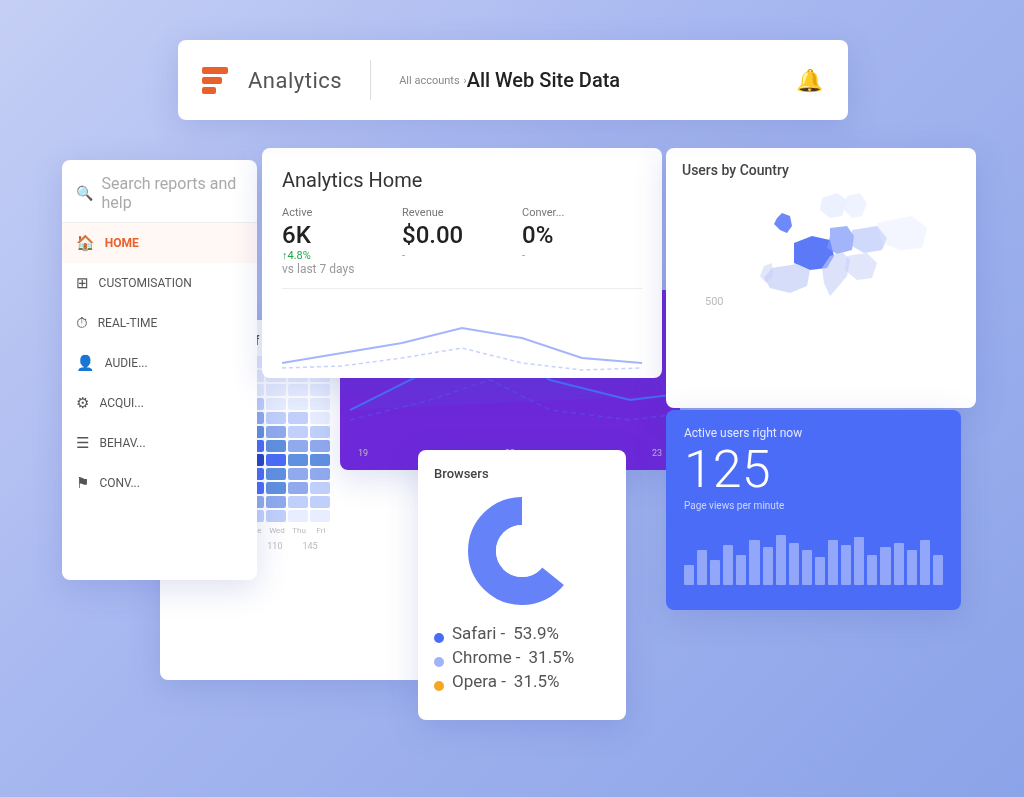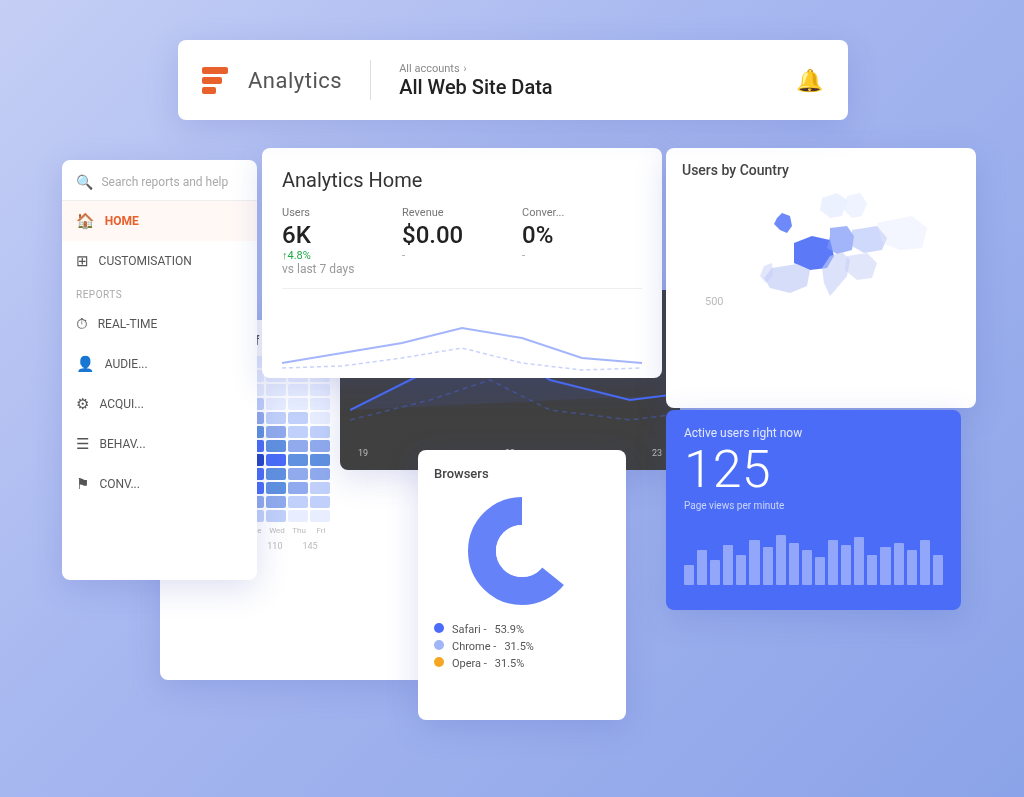--- a/index.html
+++ b/index.html
@@ -53,21 +53,21 @@
       letter-spacing: 0.5px;
     }
     .header-divider {
       width: 1px;
       height: 40px;
       background: #ddd;
       margin: 0 12px;
     }
     .header-meta {
       display: flex;
-      flex-direction: column;
+      flex-direction: row;
     }
     .header-all-accounts {
       font-size: 11px;
       color: #888;
       display: flex;
       align-items: center;
       gap: 4px;
     }
     .chevron-right { color: #888; font-size: 10px; }
     .header-site-title {
@@ -92,21 +92,21 @@
       overflow: hidden;
     }
     .sidebar-search {
       display: flex;
       align-items: center;
       gap: 8px;
       padding: 14px 14px 10px;
       border-bottom: 1px solid #eee;
     }
     .search-icon-svg { color: #aaa; font-size: 14px; }
-    .sidebar-search-text { font-size: 12px; color: #aaa; text-align: center; }
+    .sidebar-search-text { font-size: 16px; color: #aaa; }
     .sidebar-nav { list-style: none; }
     .sidebar-nav li {
       display: flex;
       align-items: center;
       gap: 10px;
       padding: 11px 14px;
       font-size: 12px;
       color: #555;
       cursor: pointer;
     }
@@ -259,23 +259,23 @@
       margin-bottom: 10px;
     }
     .donut-container {
       display: flex;
       justify-content: center;
       margin-bottom: 12px;
     }
     .browser-legend { list-style: none; }
     .browser-legend li {
       display: flex;
-      align-items: flex-start;
+      align-items: flex-end;
       gap: 8px;
-      font-size: 11px;
+      font-size: 17px;
       color: #555;
       margin-bottom: 4px;
     }
     .legend-dot {
       width: 10px;
       height: 10px;
       border-radius: 50%;
       flex-shrink: 0;
     }
 
@@ -331,21 +331,21 @@
     }
 
     
     .line-chart-card {
       top: 290px;
       left: 340px;
       width: 340px;
       height: 180px;
       z-index: 8;
       padding: 10px;
-      background: #404040;
+      background: #6d28d9;
     }
     .line-chart-x-labels {
       display: flex;
       justify-content: space-between;
       margin-top: 4px;
       font-size: 9px;
       color: #bbb;
       padding: 0 8px;
     }
 
@@ -389,21 +389,20 @@
   <ul class="sidebar-nav">
     <li class="active">
       <span class="nav-icon">🏠</span>
       <span>HOME</span>
     </li>
     <li>
       <span class="nav-icon">⊞</span>
       <span>CUSTOMISATION</span>
     </li>
   </ul>
-  <div class="sidebar-section-label">Reports</div>
   <ul class="sidebar-nav">
     <li class="reports-item">
       <span class="nav-icon">⏱</span>
       <span>REAL-TIME</span>
     </li>
     <li class="reports-item">
       <span class="nav-icon">👤</span>
       <span>AUDIE...</span>
     </li>
     <li class="reports-item">
@@ -418,21 +417,21 @@
       <span class="nav-icon">⚑</span>
       <span>CONV...</span>
     </li>
   </ul>
 </div>
 
 <div class="card analytics-home-card">
   <div class="analytics-home-title">Analytics Home</div>
   <div class="metrics-row">
     <div class="metric-item">
-      <div class="metric-label">Users</div>
+      <div class="metric-label">Active</div>
       <div class="metric-value">6K</div>
       <div class="metric-change">↑4.8%</div>
       <div class="metric-sub">vs last 7 days</div>
     </div>
     <div class="metric-item">
       <div class="metric-label">Revenue</div>
       <div class="metric-value">$0.00</div>
       <div class="metric-change neutral">-</div>
     </div>
     <div class="metric-item">

